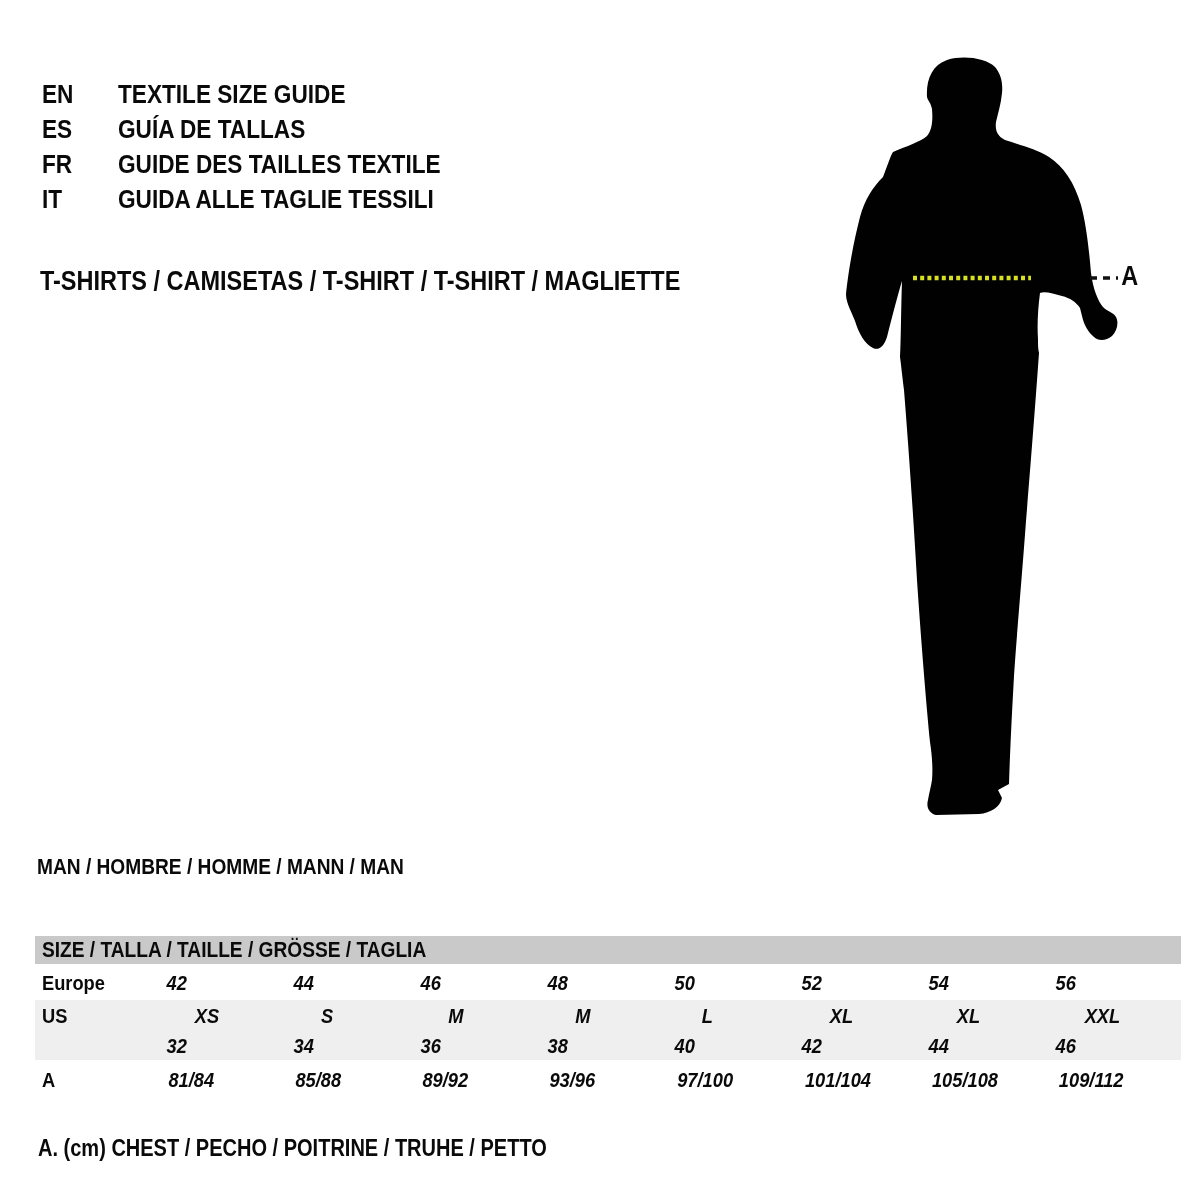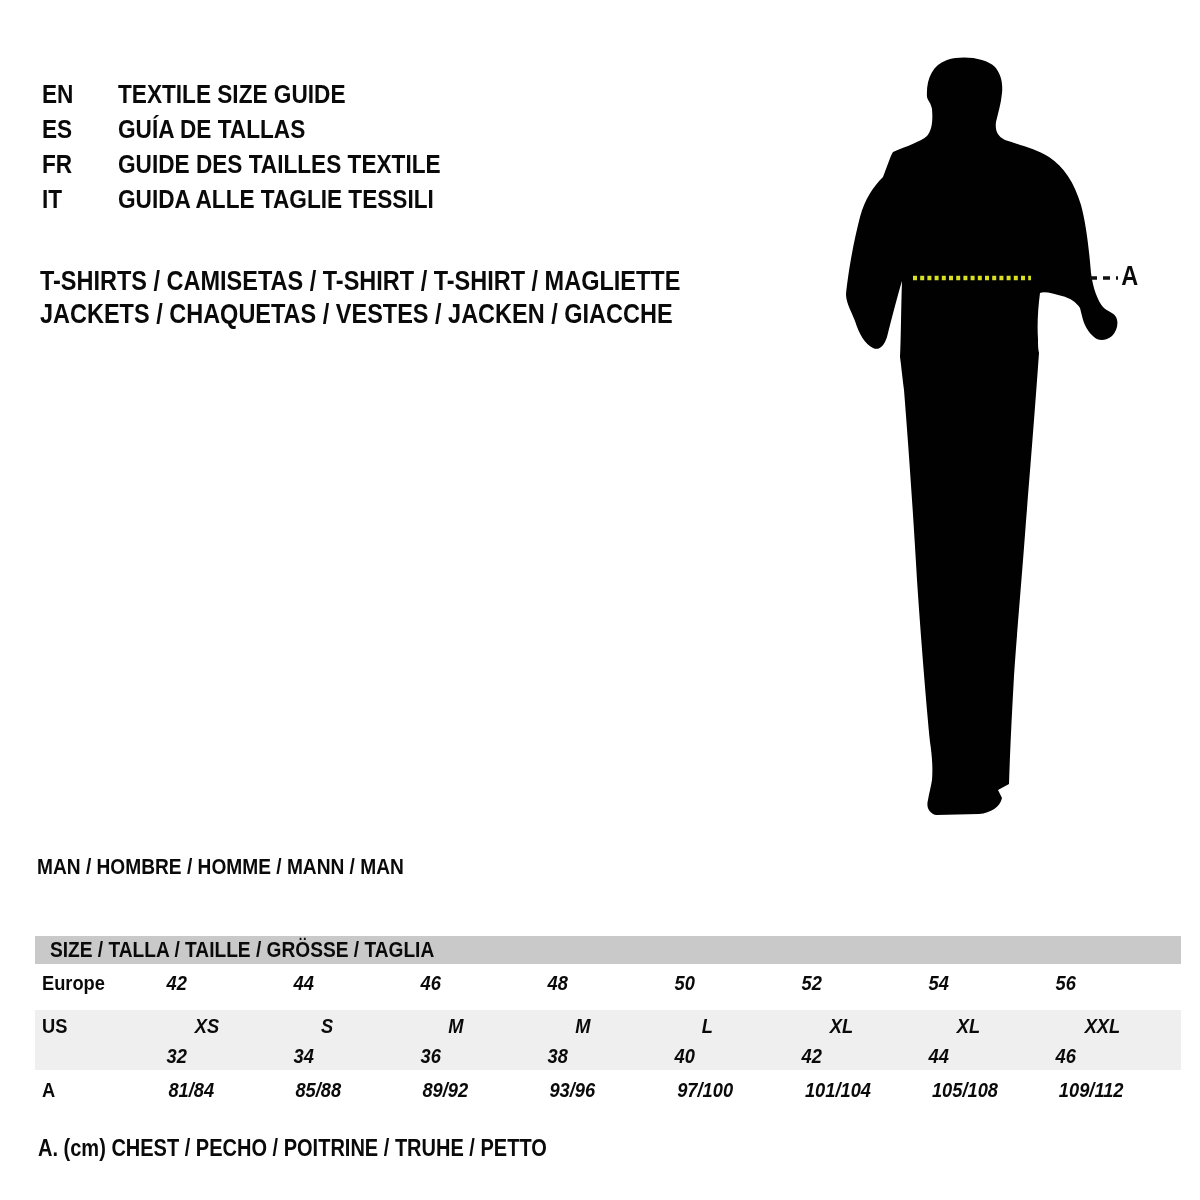--- a/index.html
+++ b/index.html
@@ -26,25 +26,25 @@
   .figure{left:835px;top:5px;width:310px;height:790px;}
   .figure svg{display:block;width:310px;height:790px;}
   .a-label{left:1120px;top:217px;font-size:27px;font-weight:700;}
 
   
   .section-title{left:37px;top:810px;font-size:22px;font-weight:700;line-height:26px;}
 
   
   .size-table{left:35px;top:892px;width:1146px;font-weight:700;font-size:21px;}
   .thead{height:28px;line-height:28px;background:var(--table-header-bg,#c9c9c9);
-         padding-left:15px;font-size:22px;}
+         padding-left:7px;font-size:22px;}
   .trow{display:grid;grid-template-columns:130px repeat(8,1fr);}
   .trow .lab{text-align:left;padding-left:7px;}
   .trow .c{text-align:left;font-style:italic;}
-  .r-europe{height:46px;line-height:38px;}
+  .r-europe{height:36px;line-height:38px;}
   .r-us{height:32px;line-height:32px;background:var(--table-band-bg,#efefef);gap:28px;}
   .r-num{height:28px;line-height:28px;background:var(--table-band-bg,#efefef);}
   .r-a{height:40px;line-height:40px;}
 
   
   .footnote{left:38px;top:1091px;font-size:23px;font-weight:700;}
 </style>
 </head>
 <body>
 
@@ -62,21 +62,20 @@
     <span><span class="cx">GUIDE DES TAILLES TEXTILE</span></span>
   </div>
   <div class="lang-row">
     <span class="lang-code"><span class="cx">IT</span></span>
     <span><span class="cx">GUIDA ALLE TAGLIE TESSILI</span></span>
   </div>
 </div>
 
 <div class="abs cats">
   <div><span class="cx">T-SHIRTS / CAMISETAS / T-SHIRT / T-SHIRT / MAGLIETTE</span></div>
-  <div><span class="cx">JACKETS / CHAQUETAS / VESTES / JACKEN / GIACCHE</span></div>
 </div>
 
 <div class="abs figure">
   <svg viewBox="0 0 310 790" xmlns="http://www.w3.org/2000/svg">
     <path d="M92,48
          C91,31 97,16 112,11
          C128,6 151,9 160,18
          C166,25 168,34 167,44
          C166,55 163,64 161,73
          C160,81 162,87 170,91

